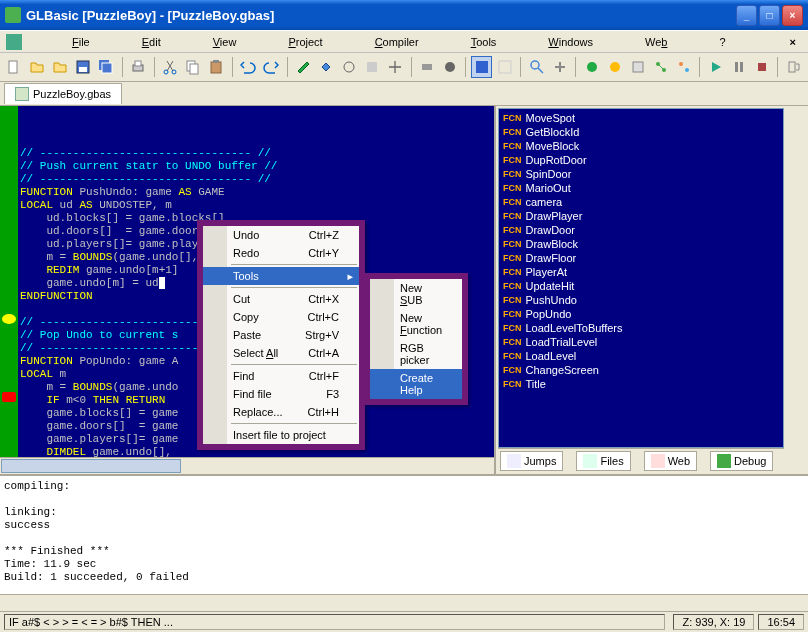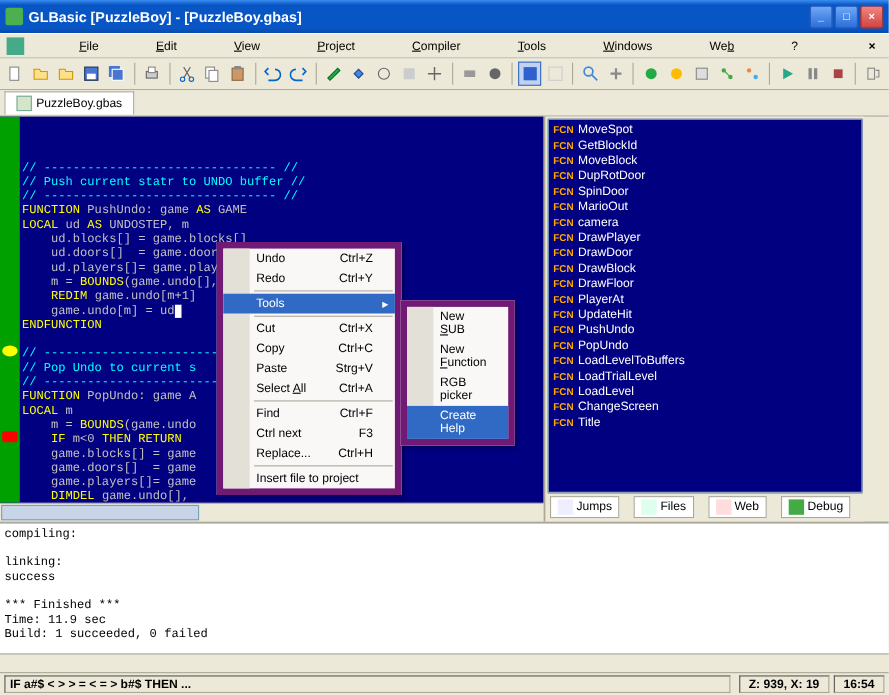--- a/index.html
+++ b/index.html
@@ -36,21 +36,21 @@
 .kw-yellow { color: #ffff00; }
 .side-panel { width: 290px; display: flex; flex-direction: column; background: #ece9d8; padding: 2px; }
 .func-list { flex: 1; background: #000080; border: 1px solid #7b9ebd; overflow: auto; padding: 2px; }
 .func-item { color: white; font-size: 11px; padding: 1px 2px; display: flex; align-items: center; gap: 4px; }
 .fcn-tag { color: #ffaa00; font-size: 9px; font-weight: bold; }
 .panel-tabs { height: 24px; display: flex; align-items: center; gap: 13px; padding: 2px; background: #ece9d8; border-top: 1px solid #aca899; }
 .panel-tab { border: 1px solid #aca899; background: white; padding: 2px 6px; display: flex; align-items: center; gap: 3px; font-size: 11px; }
 .pt-icon { width: 14px; height: 14px; }
 .output-panel { height: 120px; border-top: 2px solid #aca899; background: white; font-family: 'Courier New', monospace; font-size: 11px; padding: 4px; overflow: auto; white-space: pre; line-height: 13px; }
 .output-scroll { height: 17px; background: #ece9d8; border-top: 1px solid #aca899; }
-.statusbar { height: 21px; background: #ece9d8; border-top: 1px solid #aca899; display: flex; align-items: center; padding: 0 4px; font-size: 11px; font-weight: bold; }
+.statusbar { height: 21px; background: #ece9d8; border-top: 1px solid #aca899; display: flex; align-items: center; padding: 0 4px; font-size: 11px; }
 .status-left { flex: 1; border: 1px inset #aca899; padding: 1px 4px; margin-right: 4px; }
 .status-cell { border: 1px inset #aca899; padding: 1px 8px; margin-left: 4px; }
 .context-menu { position: absolute; background: #f9f8f7; border: 6px solid #701a75; box-shadow: 2px 2px 3px rgba(0,0,0,0.3); font-size: 11px; z-index: 100; }
 .ctx-strip { position: absolute; left: 0; top: 0; bottom: 0; width: 24px; background: #e3e0d8; }
 .ctx-item { padding: 3px 20px 3px 30px; display: flex; position: relative; }
 .ctx-item.highlighted { background: #316ac5; color: white; }
 .ctx-shortcut { margin-left: auto; padding-left: 20px; }
 .ctx-sep { height: 1px; background: #aca899; margin: 2px 2px 2px 28px; }
 .ctx-arrow { position: absolute; right: 6px; }
 .submenu { position: absolute; left: 161px; top: 47px; width: 104px; }
@@ -433,21 +433,21 @@
   <div class="ctx-item">
       <span>Select <u>A</u>ll</span>
       <span class="ctx-shortcut">Ctrl+A</span>
     </div>
   <div class="ctx-sep"></div>
   <div class="ctx-item">
       <span>Find</span>
       <span class="ctx-shortcut">Ctrl+F</span>
     </div>
   <div class="ctx-item">
-      <span>Ctrl next</span>
+      <span>Find file</span>
       <span class="ctx-shortcut">F3</span>
     </div>
   <div class="ctx-item">
       <span>Replace...</span>
       <span class="ctx-shortcut">Ctrl+H</span>
     </div>
   <div class="ctx-sep"></div>
   <div class="ctx-item">
       <span>Insert file to project</span>
     </div>

